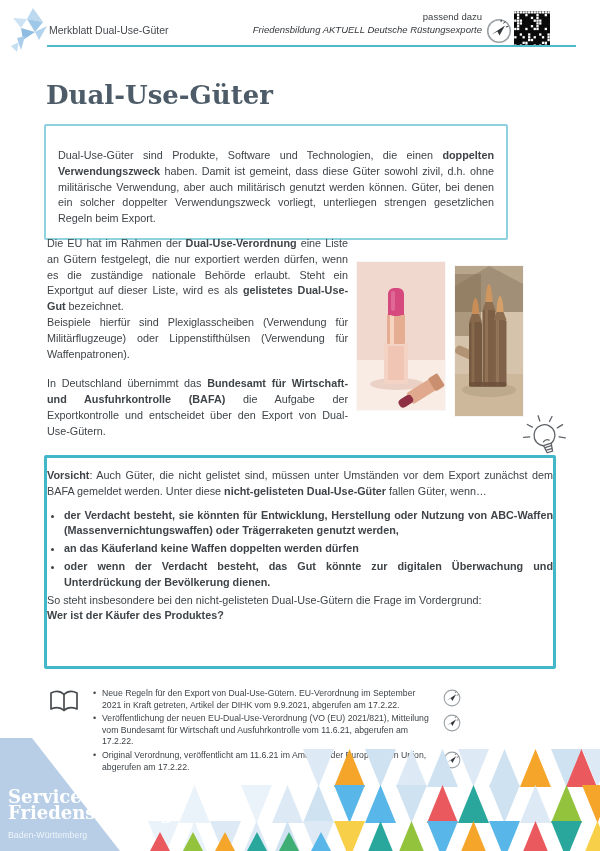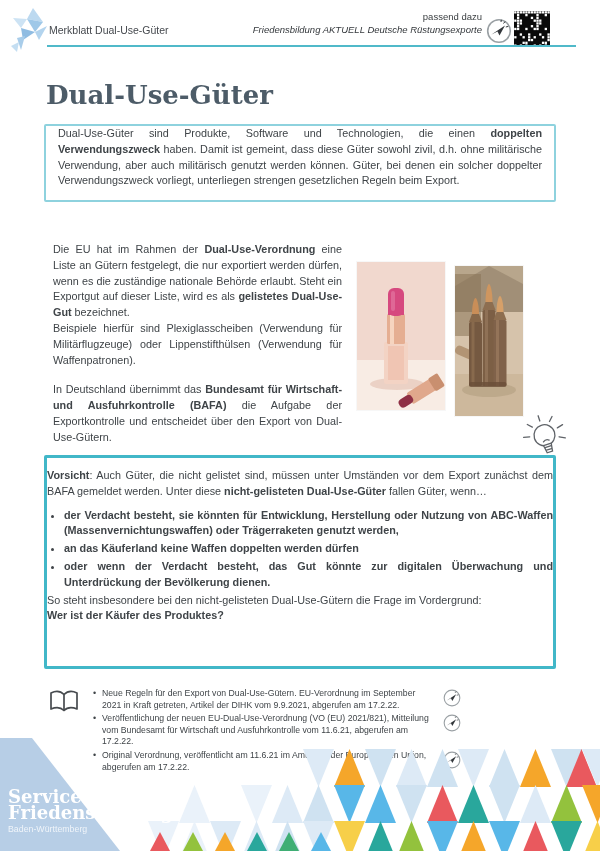--- a/index.html
+++ b/index.html
@@ -17,24 +17,24 @@
   .share-circ{position:absolute;left:486px;top:18px;width:26px;height:26px;cursor:pointer;}
   .qr{position:absolute;left:514px;top:11px;width:36px;height:36px;}
   .hdr-rule{position:absolute;left:47px;top:45px;width:529px;height:2px;background:#50b9c9;}
 
   
   .page-title{position:absolute;left:46px;top:80px;font-family:"DejaVu Serif","Liberation Serif",serif;
               font-weight:bold;font-size:26px;line-height:30px;color:#4d5c68;}
 
   
   .txt{font-size:10.8px;line-height:15.8px;color:#3f4448;}
-  .intro-box{position:absolute;left:44px;top:124px;width:512px;box-sizing:border-box;
-             border:2px solid #8ed2de;border-radius:2px;padding:0 12px 11px 12px;background:#fff;}
+  .intro-box{position:absolute;left:44px;top:124px;width:464px;box-sizing:border-box;
+             border:2px solid #8ed2de;border-radius:2px;padding:22px 12px 11px 12px;background:#fff;}
   .body-col{position:absolute;left:47px;top:236px;width:301px;}
-  .body-col p{margin:6px;}
+  .body-col p{margin:0;}
   .body-col .p2{margin-top:14px;}
 
   .fig{position:absolute;box-shadow:0 0 0 1px rgba(0,0,0,0.03);}
   .fig-lipstick{left:357px;top:262px;width:88px;height:148px;}
   .fig-ammo{left:455px;top:266px;width:68px;height:150px;}
 
   .bulb{position:absolute;left:516px;top:410px;width:60px;height:60px;}
 
   .caution-box{position:absolute;left:44px;top:455px;width:512px;height:214px;box-sizing:border-box;
                border:3px solid #41b7c8;border-radius:2px;padding:10px 0;background:#fff;}
@@ -46,21 +46,21 @@
   .refs{position:absolute;left:102px;top:688px;width:362px;}
   .ref-item{position:relative;padding-right:28px;margin-bottom:2px;font-size:8.7px;line-height:11.6px;color:#3f4448;}
   .ref-item::before{content:"•";position:absolute;left:-9px;top:0;font-size:9px;}
   .ref-link{position:absolute;right:3px;top:1px;width:18px;height:18px;cursor:pointer;}
 
   
   .mosaic{position:absolute;left:0;top:735px;width:600px;height:116px;}
   .org{position:absolute;left:8px;top:789px;}
   .org .n{font-family:"DejaVu Serif","Liberation Serif",serif;font-weight:bold;
           font-size:18px;line-height:16px;color:#ffffff;}
-  .org .s{font-size:8.8px;color:rgba(255,255,255,0.78);margin-top:3px;}
+  .org .s{font-size:8.8px;color:rgba(255,255,255,0.78);margin-top:9px;}
 </style>
 </head>
 <body>
 
 <div class="page">
 
   <div>
     <svg class="logo" viewBox="0 0 44 46">
       <polygon points="24,2 34,16 18,13" fill="#bcd9f0"></polygon>
       <polygon points="34,16 18,13 26,26" fill="#9fc8e8"></polygon>

